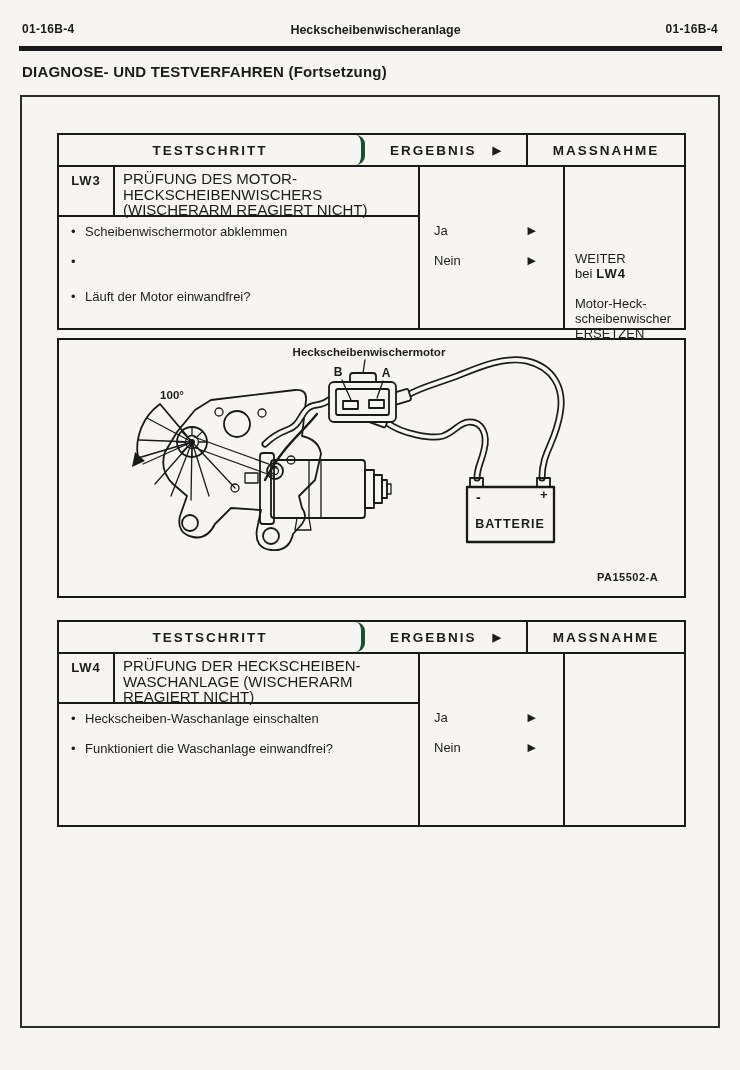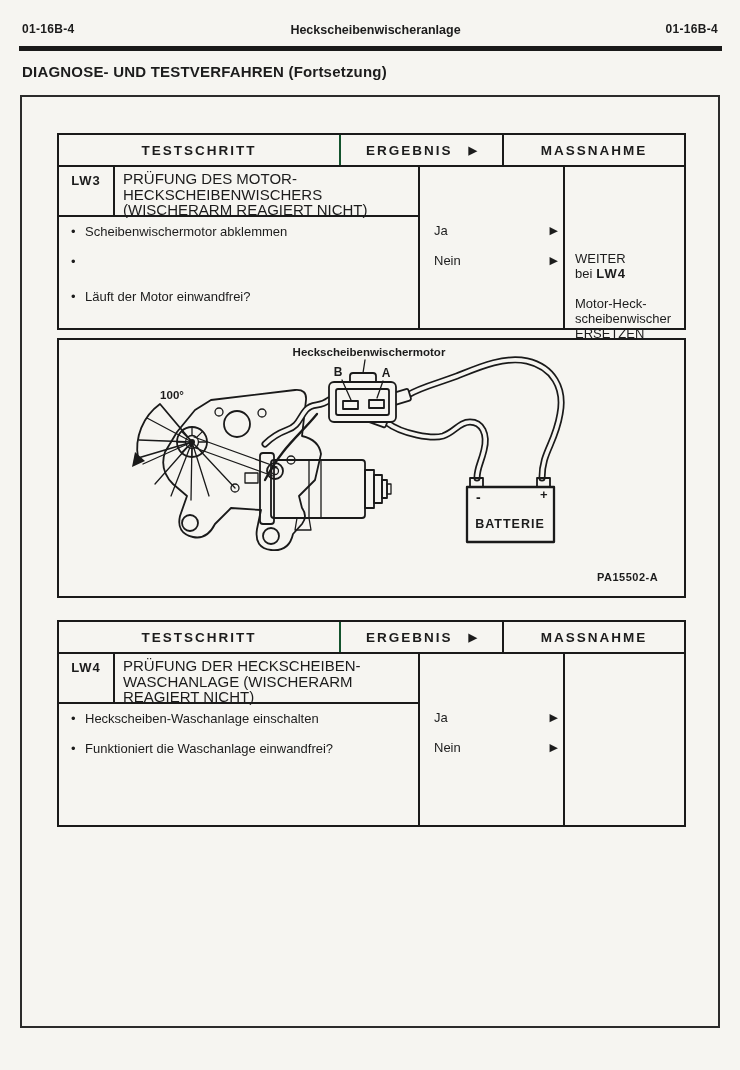--- a/index.html
+++ b/index.html
@@ -22,28 +22,28 @@
 
   #outer-box{left:20px;top:95px;width:700px;height:933px;border:2px solid #2b2b2b;box-sizing:border-box;}
 
   
   .ttable{left:57px;width:629px;border:2px solid #1a1a1a;box-sizing:border-box;}
   #table1{top:133px;height:197px;}
   #table2{top:620px;height:207px;}
   .thead{display:flex;height:32px;border-bottom:2px solid #1a1a1a;box-sizing:border-box;}
   .hc{display:flex;align-items:center;justify-content:center;
       font-weight:bold;font-size:13.5px;letter-spacing:2px;box-sizing:border-box;}
-  .hc1{width:282px;border-right:2px solid #14532d;}
+  .hc1{width:306px;border-right:4px solid #14532d;border-radius:9px;}
   .hc2{width:163px;border-right:2px solid #1a1a1a;}
   .hc3{flex:1;}
   .head-arrow{font-size:11px;letter-spacing:0;margin-left:16px;}
 
   .tbody{display:flex;height:calc(100% - 32px);box-sizing:border-box;}
   .bc1{width:361px;border-right:2px solid #1a1a1a;box-sizing:border-box;}
-  .bc2{width:145px;border-right:2px solid #1a1a1a;box-sizing:border-box;padding:56px 5px 0 14px;}
+  .bc2{width:145px;border-right:2px solid #1a1a1a;box-sizing:border-box;padding:56px 27px 0 14px;}
   .bc3{flex:1;box-sizing:border-box;padding:84px 6px 0 10px;font-size:13px;line-height:15px;}
   .steprow{display:flex;height:50px;border-bottom:2px solid #1a1a1a;box-sizing:border-box;}
   .stepid{width:56px;border-right:2px solid #1a1a1a;box-sizing:border-box;
           font-weight:bold;font-size:13px;letter-spacing:1px;text-align:center;padding-top:6px;}
   .steptitle{flex:1;padding:4px 6px 4px 8px;font-size:15px;line-height:15.5px;}
   .bullets{padding:7px 6px 0 10px;font-size:13px;line-height:15px;}
   .brow{display:flex;margin-bottom:15px;}
   .brow.gap-lg{margin-bottom:20px;}
   .bdot{width:14px;flex:none;padding-left:2px;}
   .rrow{display:flex;justify-content:space-between;align-items:flex-start;

